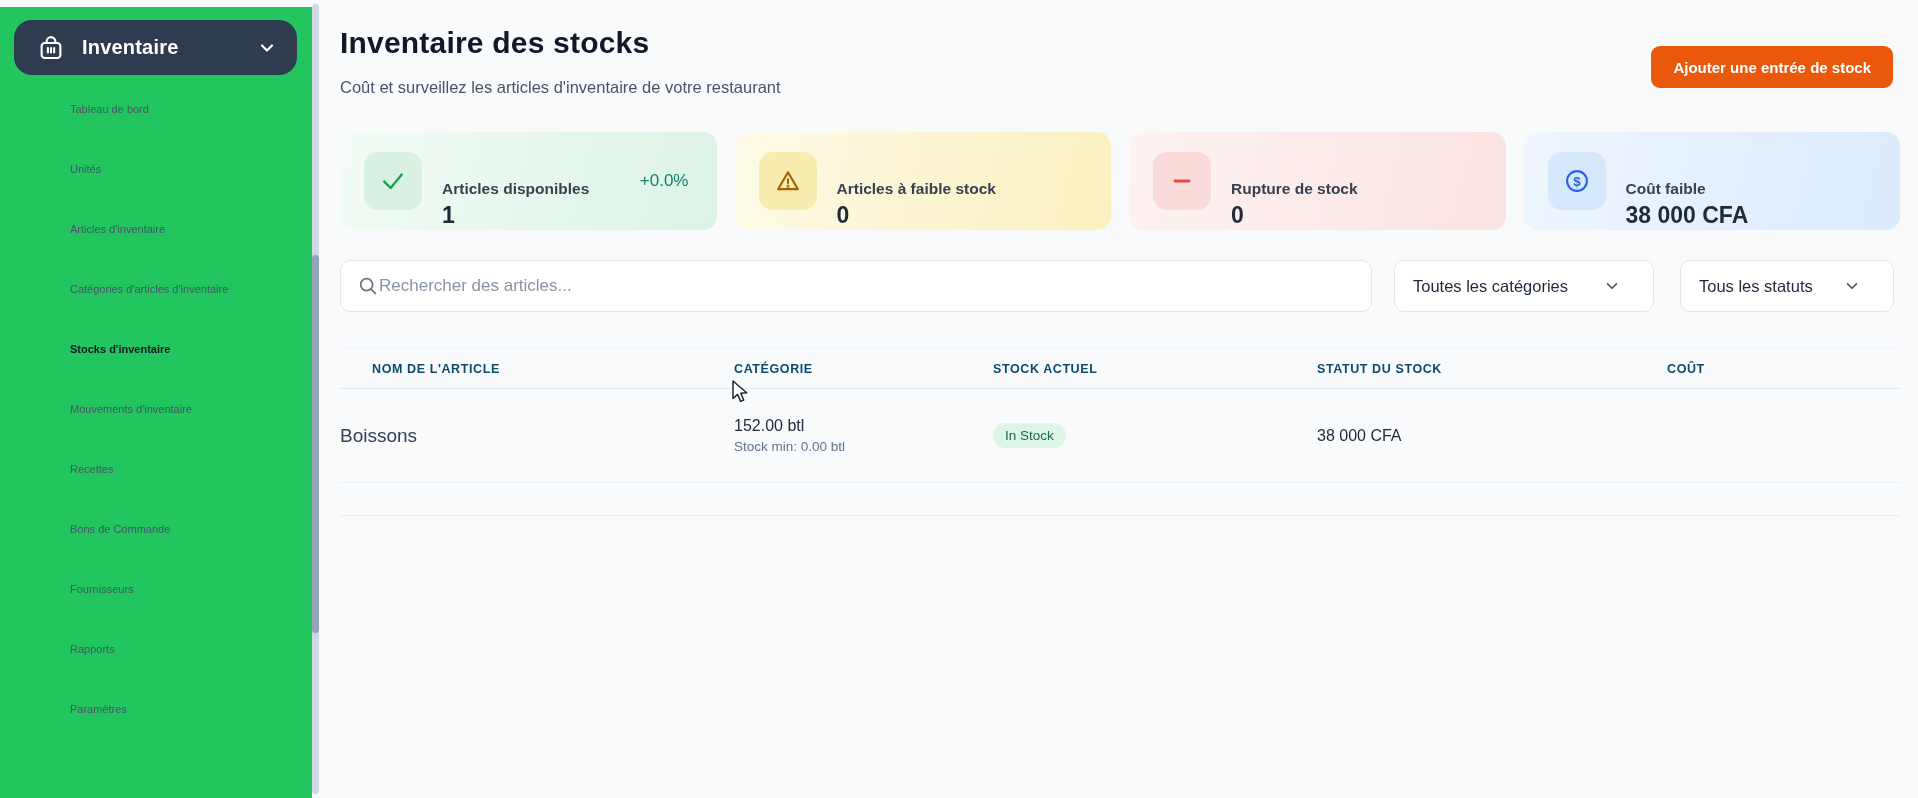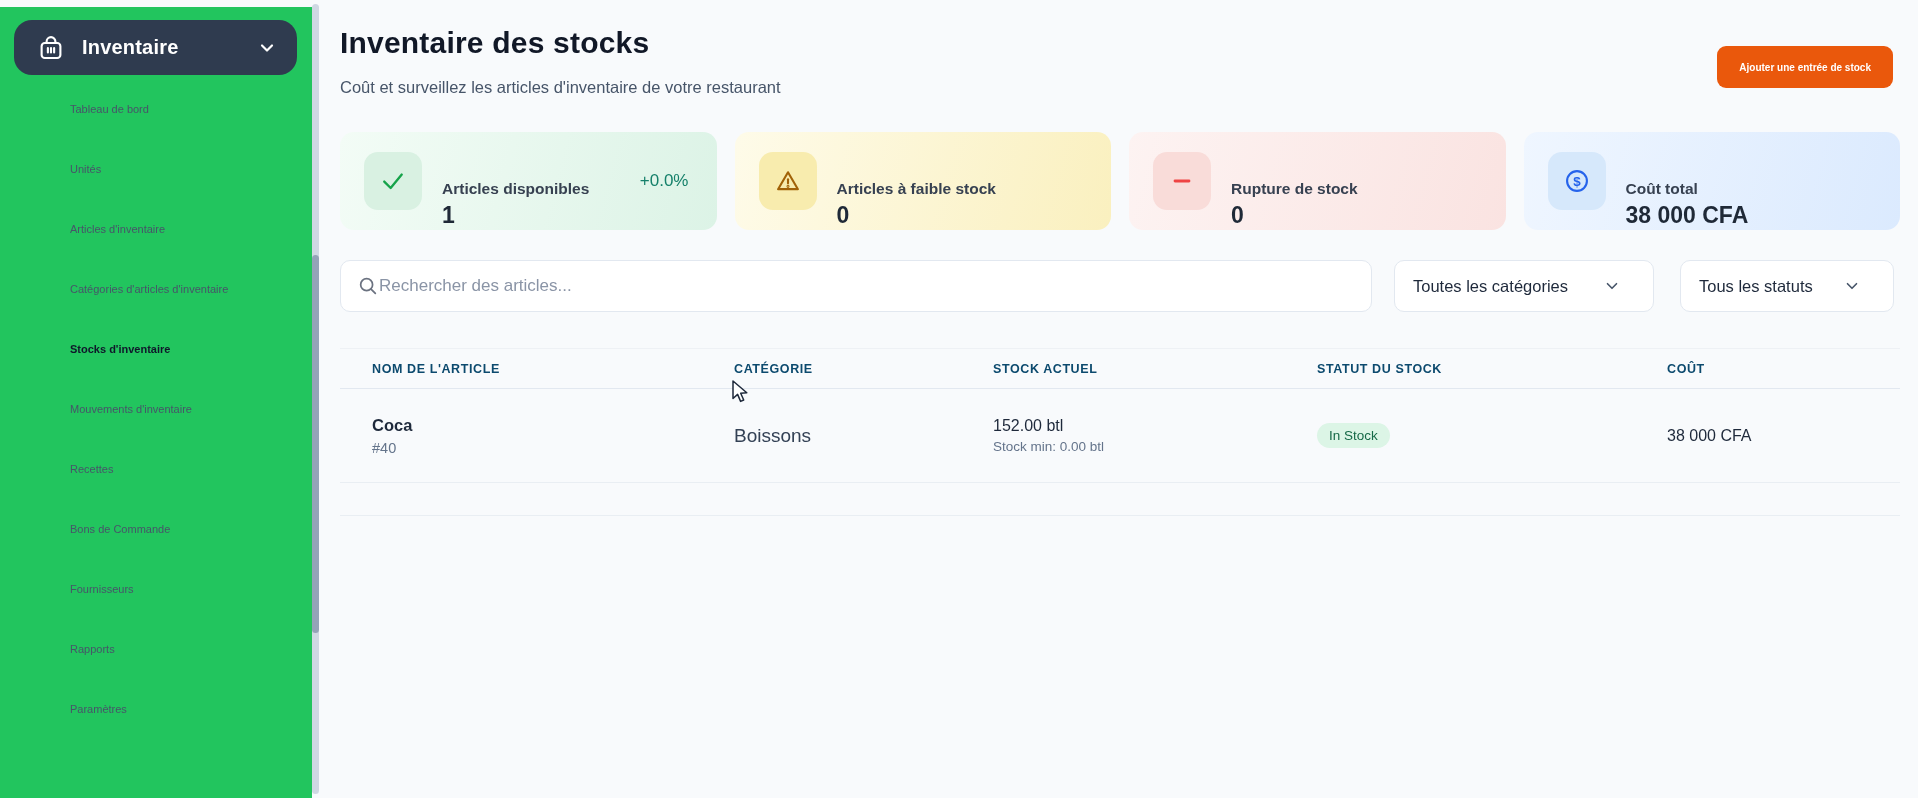--- a/index.html
+++ b/index.html
@@ -38,21 +38,21 @@
   
   .main { position:absolute; left:340px; top:0; width:1560px; height:798px; }
 
   .page-title { position:absolute; left:0; top:26px; font-size:30px; font-weight:bold; color:#111827; letter-spacing:.2px; }
   .page-subtitle { position:absolute; left:0; top:78px; font-size:16.5px; color:#475569; }
 
   .add-btn {
     position:absolute; right:7px; top:46px; height:42px; padding:0 22px;
     background:#ea580c; color:#fff; border:none; border-radius:9px;
     font-family:"Liberation Sans", sans-serif;
-    font-size:10px; font-weight:bold; cursor:pointer;
+    font-size:15px; font-weight:bold; cursor:pointer;
   }
 
   
   .cards { position:absolute; left:0; top:132px; width:1560px; display:flex; gap:18px; }
   .card {
     flex:1 1 0; height:98px; border-radius:14px;
     display:flex; align-items:center; padding:0 24px;
   }
   .card.green  { background:linear-gradient(105deg,#f3fcf6 0%,#dcf3e6 100%); }
   .card.yellow { background:linear-gradient(105deg,#fefbe9 0%,#faf0bf 100%); }
@@ -205,21 +205,21 @@
     </div>
 
     <div class="card blue">
       <div class="card-icon">
         <svg viewBox="0 0 24 24" fill="none" stroke="#2563eb" stroke-width="1.8">
           <circle cx="12" cy="12" r="8.5"></circle>
           <text x="12" y="16" text-anchor="middle" font-size="11.5" font-weight="bold" fill="#2563eb" stroke="none" font-family="Liberation Sans, sans-serif">$</text>
         </svg>
       </div>
       <div class="card-text">
-        <div class="card-label">Coût total</div>
+        <div class="card-label">Coût faible</div>
         <div class="card-value">38 000 CFA</div>
       </div>
       <div class="card-delta"></div>
     </div>
   </div>
 
   <div class="filters">
     <div class="search-box">
       <svg viewBox="0 0 24 24" fill="none" stroke="#6b7280" stroke-width="1.9" stroke-linecap="round">
         <circle cx="10.5" cy="10.5" r="6.5"></circle>
@@ -246,24 +246,20 @@
   <div class="table">
     <div class="tgrid thead">
       <div class="th td">NOM DE L'ARTICLE</div>
       <div class="th">CATÉGORIE</div>
       <div class="th">STOCK ACTUEL</div>
       <div class="th">STATUT DU STOCK</div>
       <div class="th">COÛT</div>
     </div>
 
     <div class="tgrid trow">
-      <div class="td">
-        <div class="cell-name">Coca</div>
-        <div class="cell-id">#40</div>
-      </div>
       <div>
         <div class="cell-cat">Boissons</div>
       </div>
       <div>
         <div class="cell-stock">152.00 btl</div>
         <div class="cell-stockmin">Stock min: 0.00 btl</div>
       </div>
       <div>
         <span class="badge">In Stock</span>
       </div>

